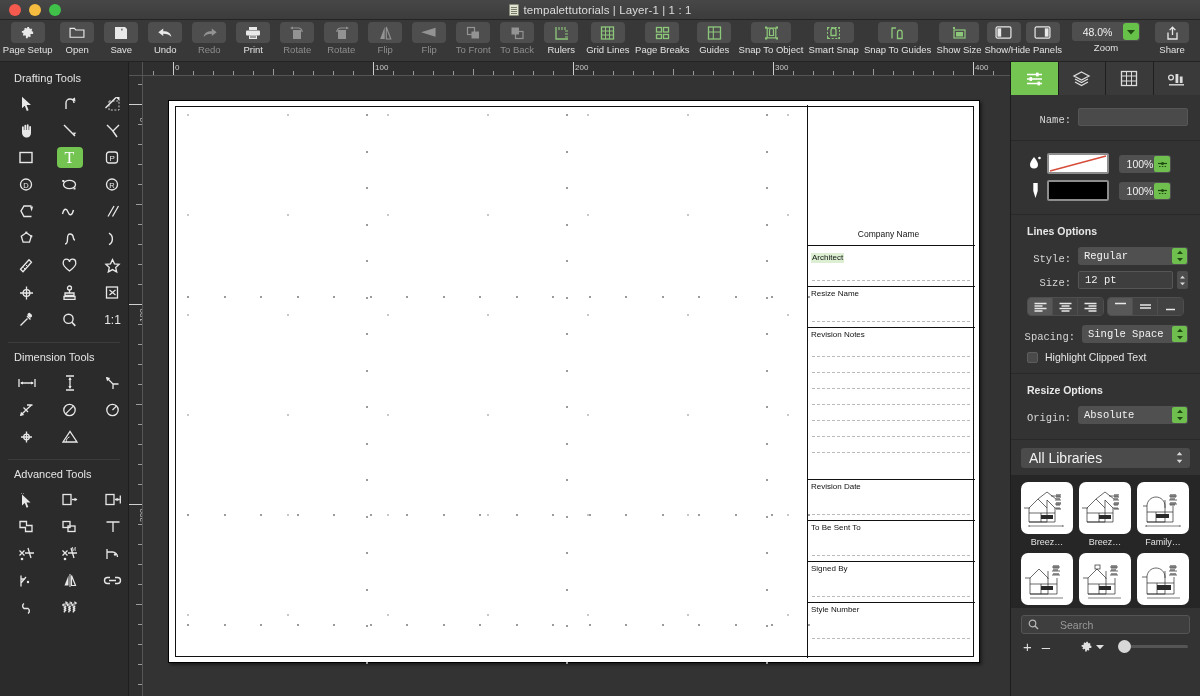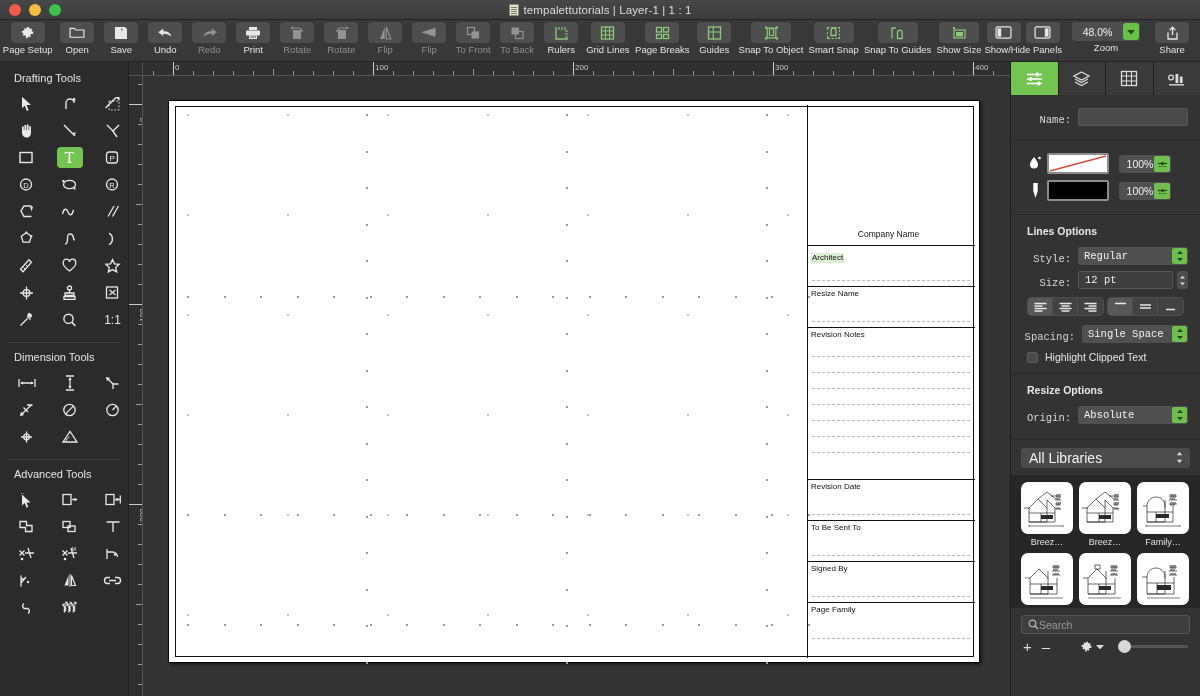--- a/index.html
+++ b/index.html
@@ -193,21 +193,21 @@
   .lib-grid{display:flex;flex-wrap:wrap;gap:6px;padding:0 10px;background:#262626;padding-top:7px;padding-bottom:3px;}
   .lib-item{width:52px;}
   .lib-thumb{
     width:52px;height:52px;background:#fff;border-radius:7px;position:relative;overflow:hidden;
   }
   .lib-name{font-size:9px;color:#e2e2e2;text-align:center;margin-top:3px;}
   .searchbar{
     margin:7px 10px 0 10px;height:19px;background:#3e3e3e;border:1px solid #555;border-radius:3px;
     display:flex;align-items:center;padding-left:6px;
   }
-  .searchbar .ph{font-size:10.5px;color:#9a9a9a;margin-left:0;}
+  .searchbar .ph{font-size:10.5px;color:#9a9a9a;margin-left:21px;}
   .lib-foot{display:flex;align-items:center;padding:6px 12px 0 12px;gap:10px;}
   .lib-foot .pm{font-size:15px;color:#ddd;line-height:12px;}
   .slider{flex:1;height:3px;background:#555;border-radius:2px;position:relative;margin-left:4px;}
   .knob{position:absolute;left:0;top:-5px;width:13px;height:13px;border-radius:50%;background:#d8d8d8;}
   svg{display:block;}
 </style>
 </head>
 <body>
 
 <div class="app">
@@ -1168,21 +1168,21 @@
           <span class="lbl">To Be Sent To</span>
           <div class="dashline" style="bottom:5px;"></div>
         </div>
 
         <div class="tb-row" style="top:457px;height:41px;">
           <span class="lbl">Signed By</span>
           <div class="dashline" style="bottom:5px;"></div>
         </div>
 
         <div class="tb-row" style="top:498px;height:41px;border-bottom:none;">
-          <span class="lbl">Page Family</span>
+          <span class="lbl">Style Number</span>
           <div class="dashline" style="bottom:5px;"></div>
         </div>
       </div>
     </div>
   </div>
 
   <div class="inspector">
 
     <div class="ins-tabs">
       <div class="ins-tab active">

